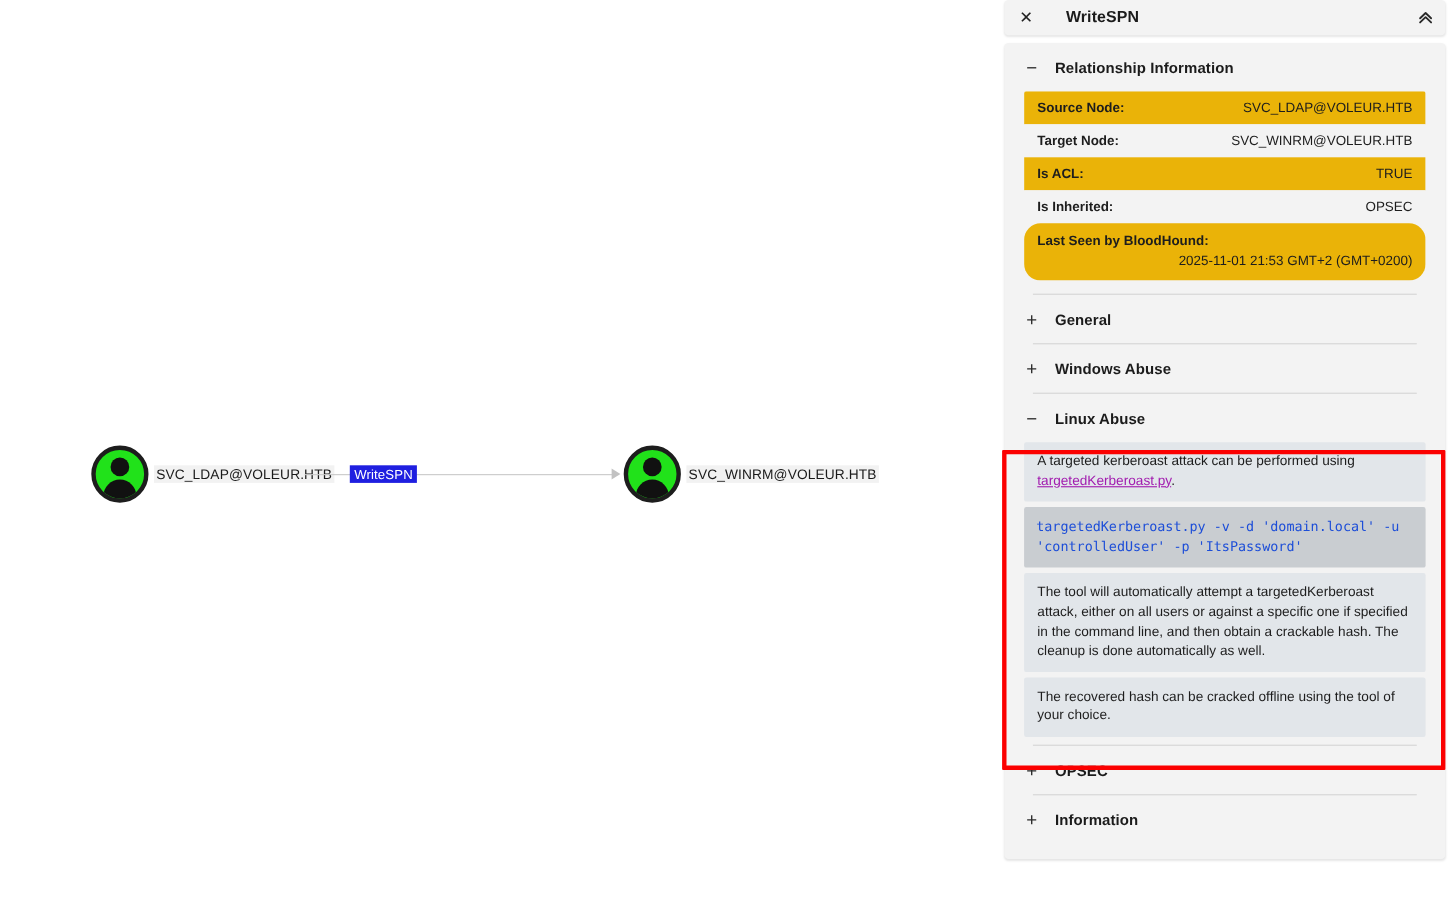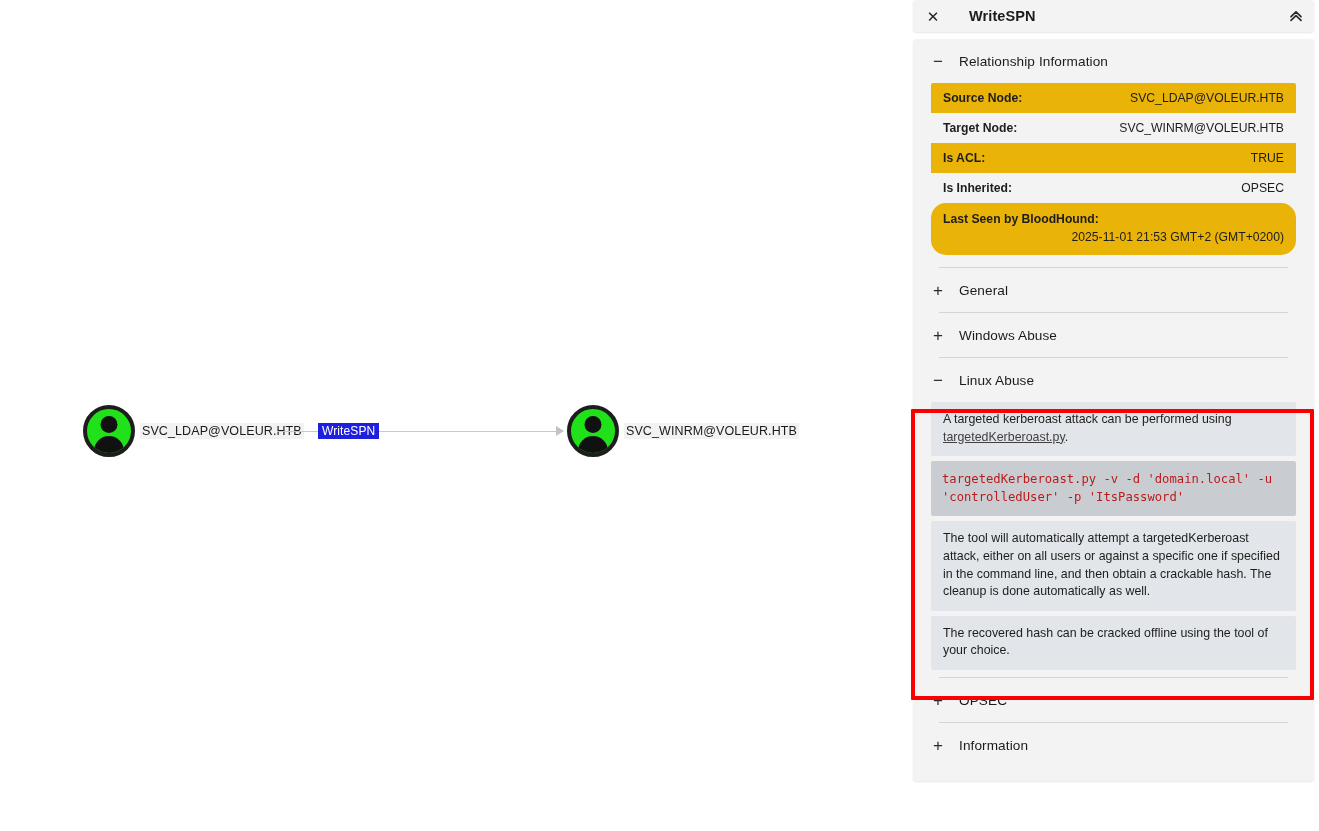--- a/index.html
+++ b/index.html
@@ -166,21 +166,21 @@
     width: 22px;
     margin-left: 14px;
     font-size: 17px;
     color: #2a2a2a;
     line-height: 1;
     text-align: center;
     font-weight: 400;
   }
   .section-header .sec-title {
     font-size: 13.6px;
-    font-weight: normal;
+    font-weight: bold;
     color: #1b1b1b;
     margin-left: 10px;
     letter-spacing: 0.1px;
   }
   .divider {
     height: 1px;
     background: #d5d5d5;
     margin: 0 26px;
   }
 
@@ -215,31 +215,31 @@
   .abuse-block {
     background: #e2e6ea;
     border-radius: 2px;
     padding: 9px 12px 10px 12px;
     font-size: 12.4px;
     line-height: 1.42;
     color: #1d1d1d;
     margin-bottom: 5px;
   }
   .abuse-block a {
-    color: #404040;
+    color: #a21caf;
     text-decoration: underline;
   }
   .abuse-code {
     background: #c9cdd1;
     border-radius: 2px;
     padding: 9px 11px 10px 11px;
     font-family: "DejaVu Sans Mono", "Liberation Mono", monospace;
     font-size: 12.2px;
     line-height: 1.48;
-    color: #b91c1c;
+    color: #1d4ed8;
     margin-bottom: 5px;
     white-space: pre-wrap;
     word-break: break-word;
   }
 
   
   #highlight-box {
     position: absolute;
     left: 911px;
     top: 409px;

